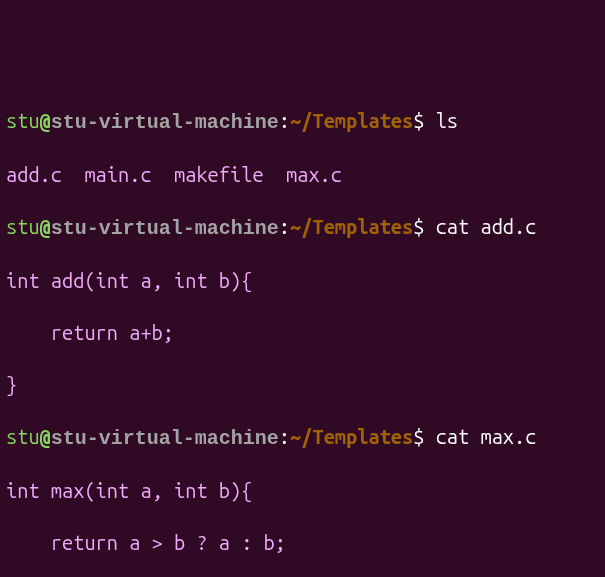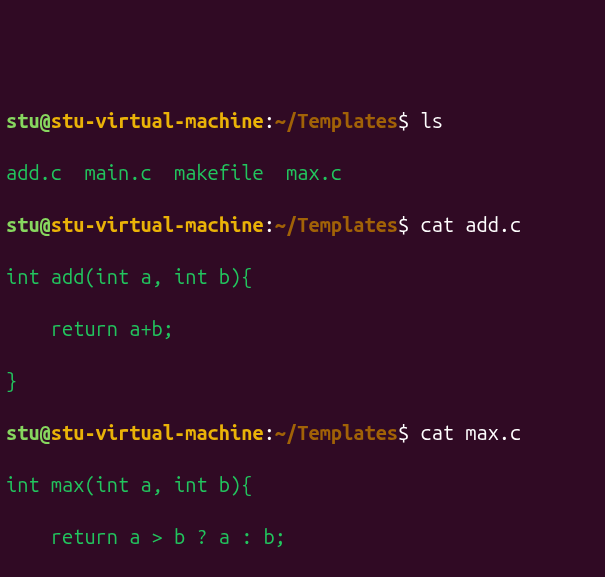--- a/index.html
+++ b/index.html
@@ -12,28 +12,28 @@
       color: #ffffff;
       font-family: 'Ubuntu Mono', 'DejaVu Sans Mono', 'Courier New', monospace;
       font-size: 20px;
       line-height: 1.3;
       padding: 4px 6px;
       width: 605px;
       height: 577px;
       overflow: hidden;
       white-space: pre;
     }
-    .user { color: #87d75f; font-weight: bold; }
+    .user { color: #87d75f; font-weight: normal; }
     .at { color: #87d75f; font-weight: bold; }
-    .host { color: #eab308; font-weight: bold; }
+    .host { color: #a3a3a3; font-weight: bold; font-family: Liberation Mono, monospace; }
     .colon { color: #ffffff; }
     .path { color: #a16207; font-weight: bold; }
     .dollar { color: #ffffff; }
     .cmd { color: #ffffff; }
-    .output { color: #22c55e; }
+    .output { color: #f0abfc; }
     .line { display: block; }
   </style>
 </head>
 <body>
 
 
 
 <span class="line"><span class="user">stu</span><span class="at">@</span><span class="host">stu-virtual-machine</span><span class="colon">:</span><span class="path">~/Templates</span><span class="dollar">$</span><span class="cmd"> ls</span></span>
 <span class="line output">add.c  main.c  makefile  max.c</span>
 <span class="line"><span class="user">stu</span><span class="at">@</span><span class="host">stu-virtual-machine</span><span class="colon">:</span><span class="path">~/Templates</span><span class="dollar">$</span><span class="cmd"> cat add.c</span></span>

